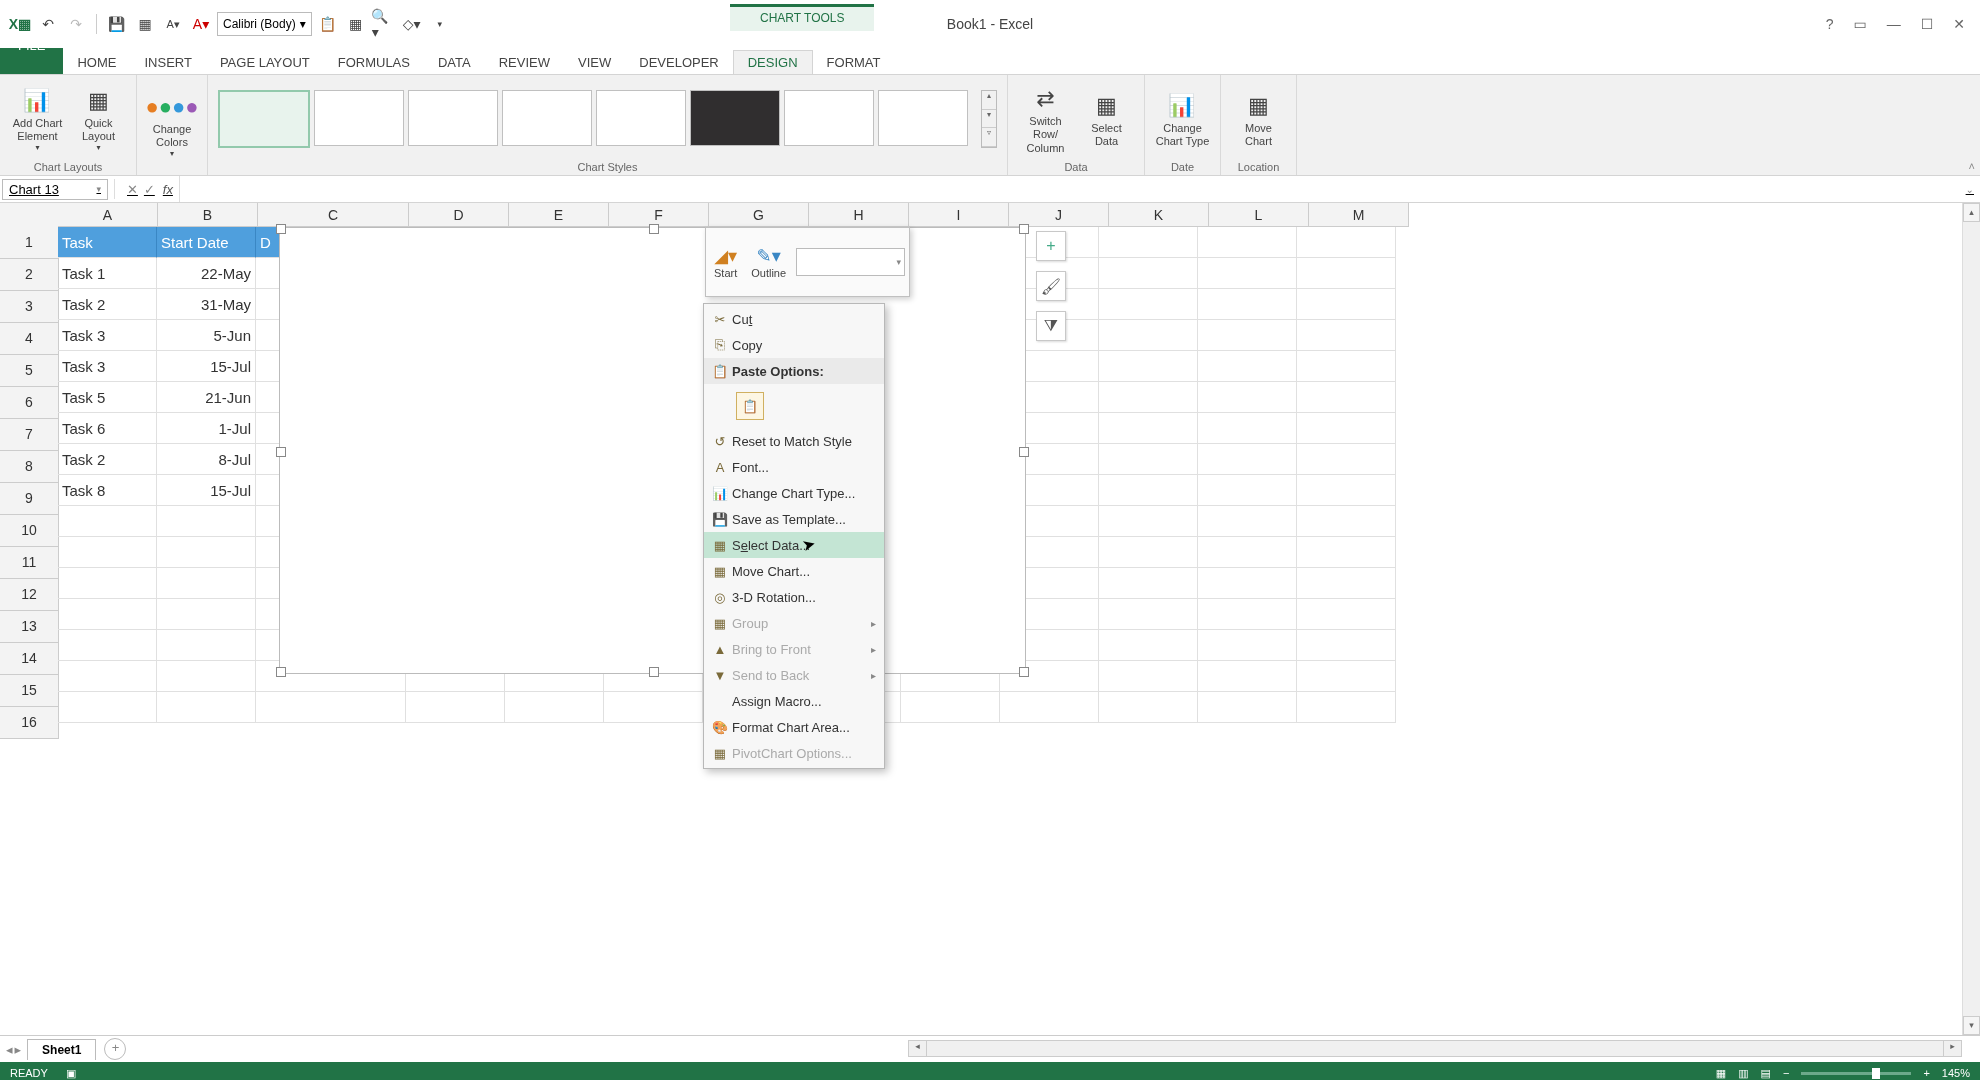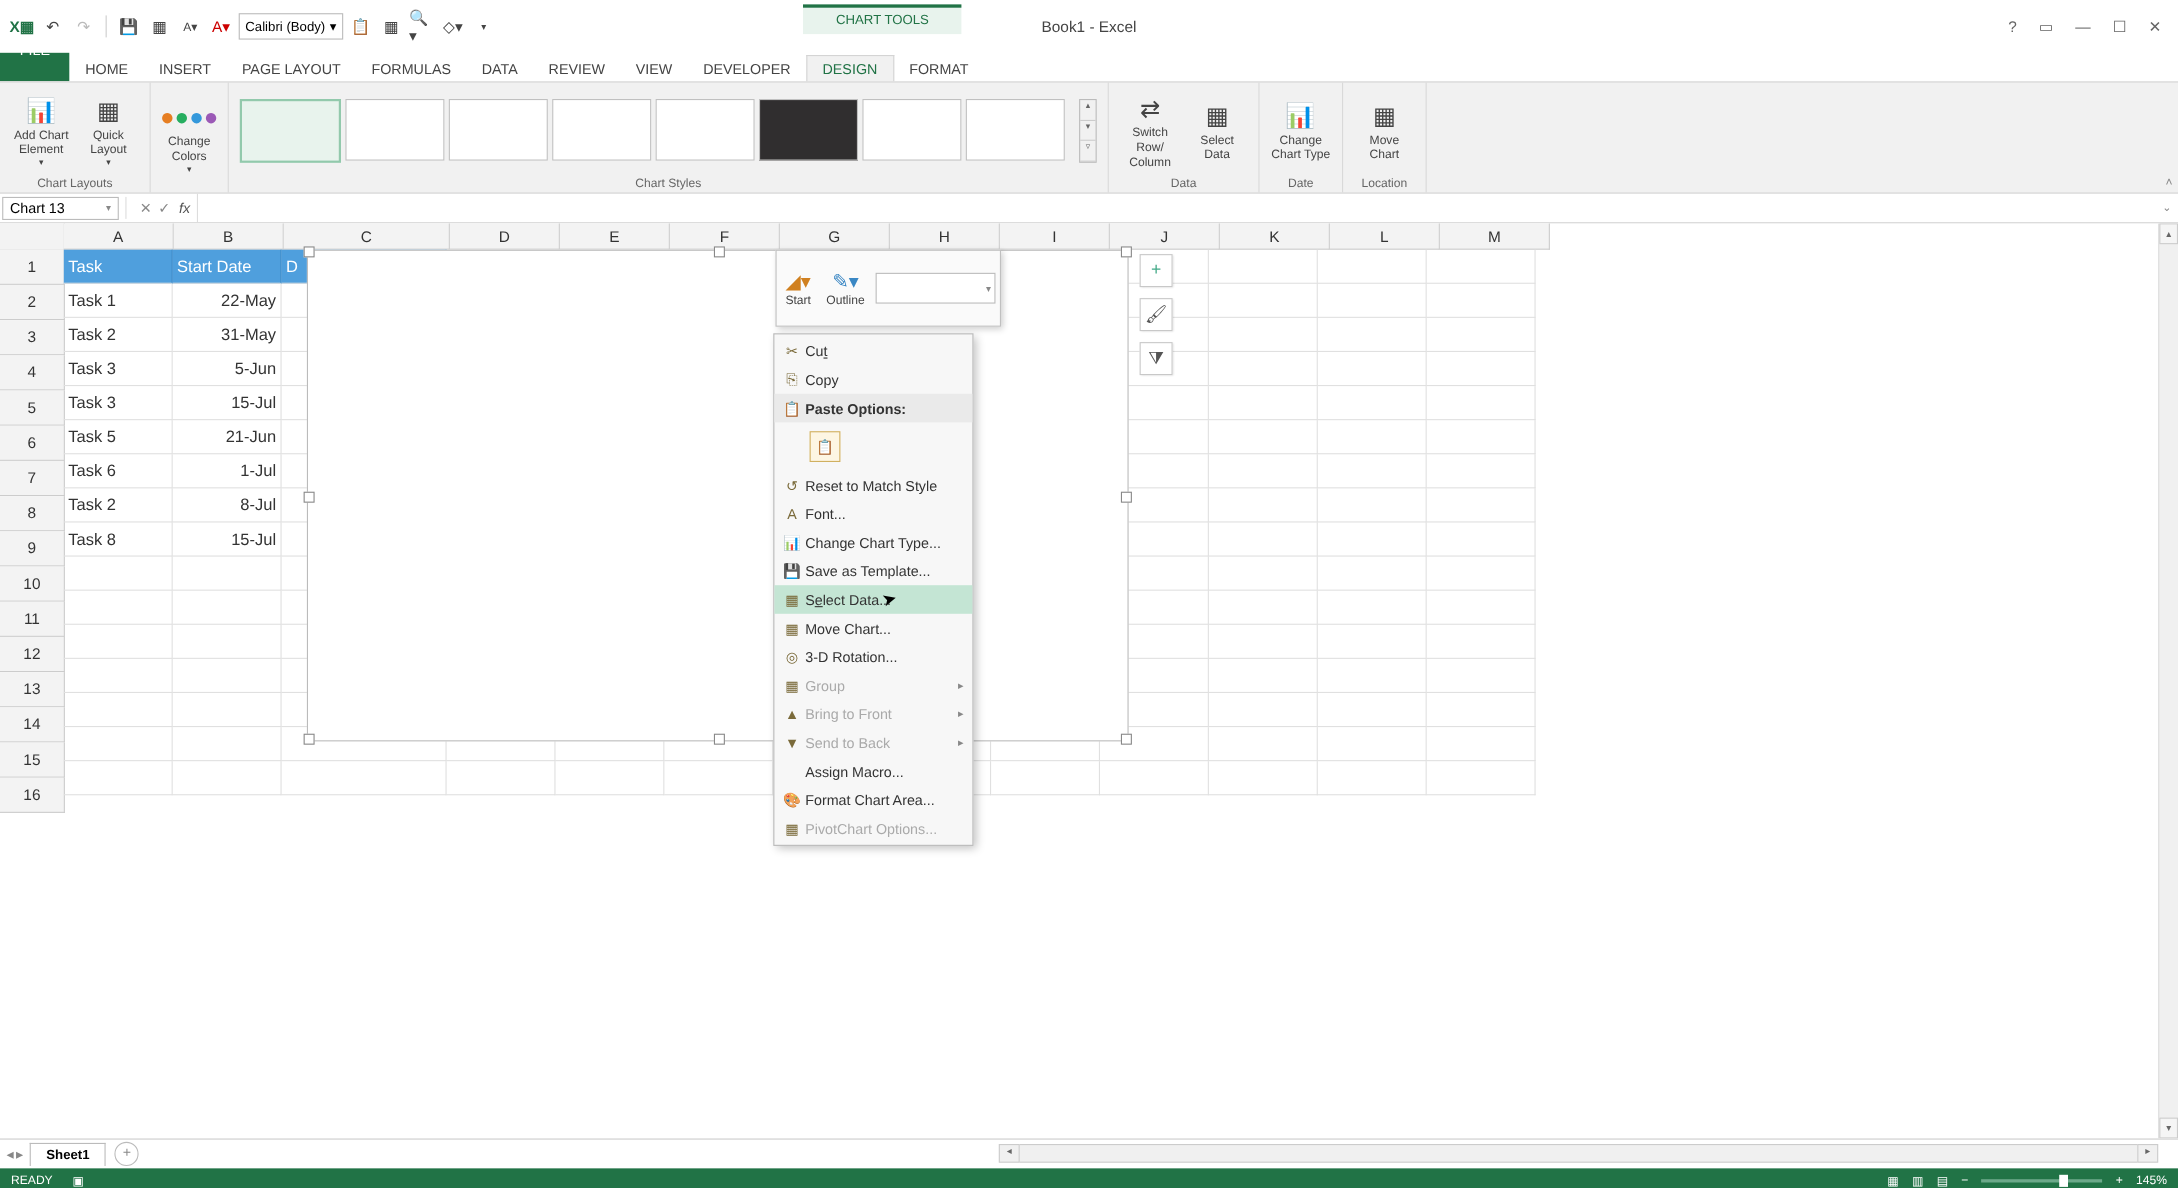--- a/index.html
+++ b/index.html
@@ -176,20 +176,21 @@
   bottom: 3px;
   font-size: 11px;
   color: #888;
 }
 .formula-bar {
   display: flex;
   align-items: center;
   border-bottom: 1px solid #d4d4d4;
   height: 26px;
   background: #fff;
+  text-decoration: underline;
 }
 .name-box {
   width: 92px;
   border: 1px solid #bbb;
   margin: 2px;
   padding: 2px 6px;
   font-size: 13px;
   display:flex;
   justify-content:space-between;
   align-items:center;

